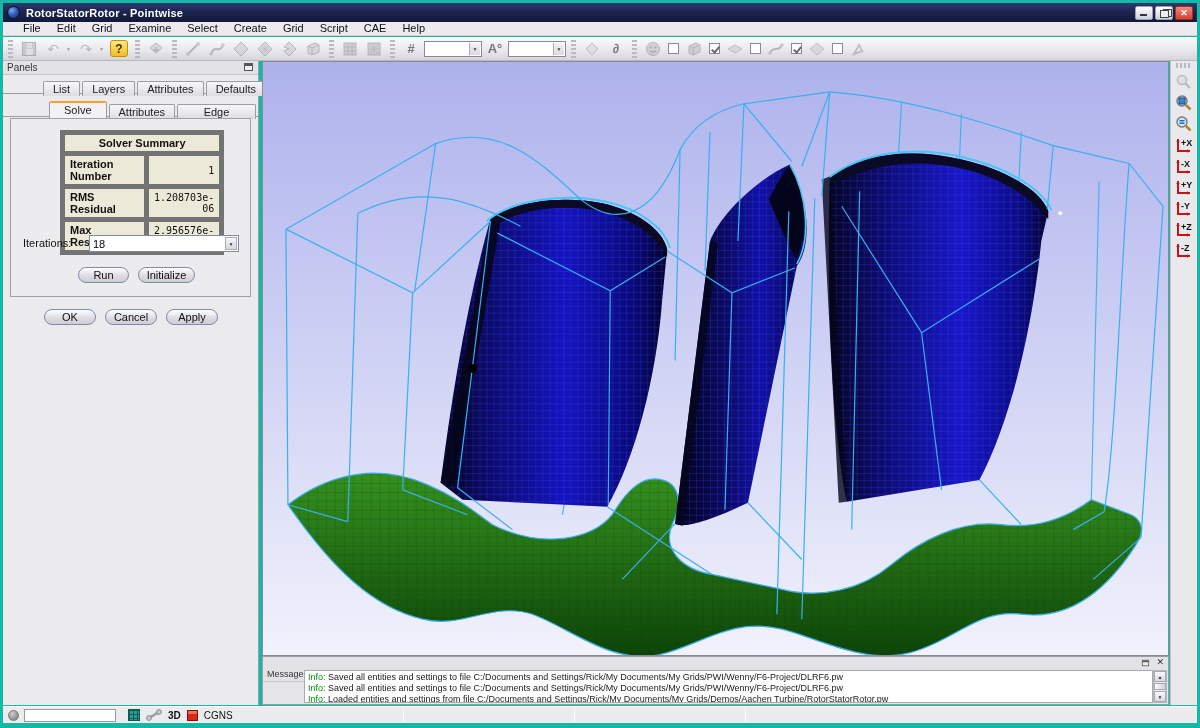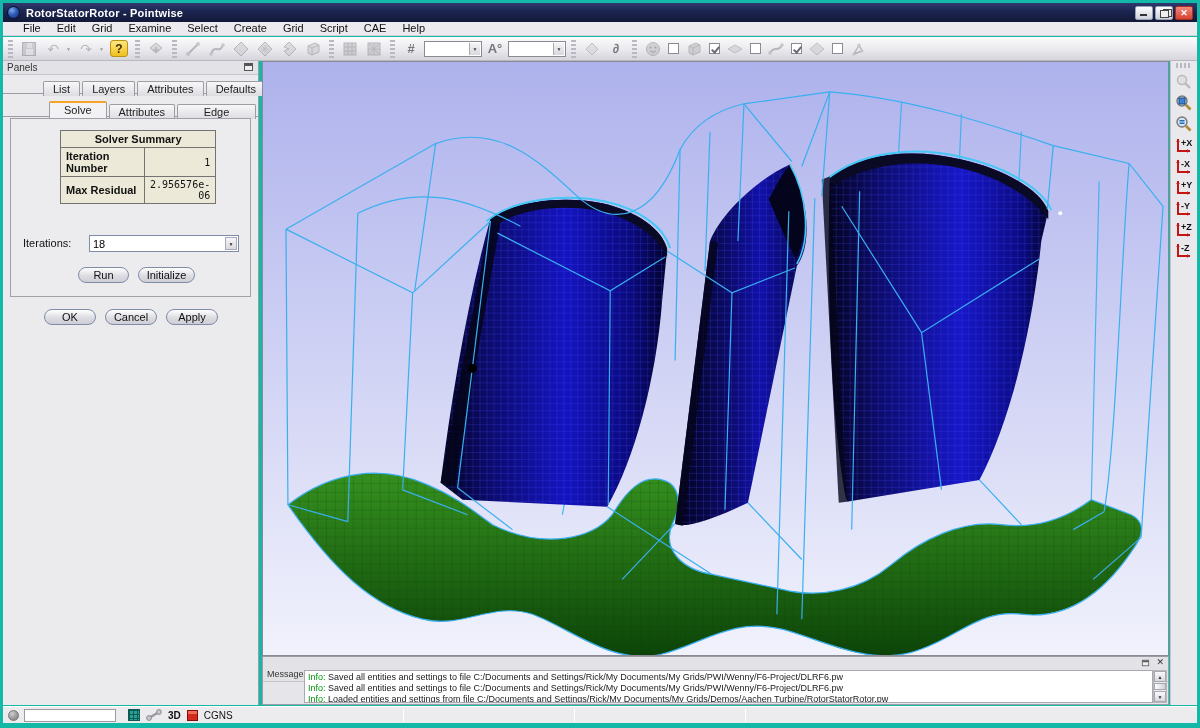--- a/index.html
+++ b/index.html
@@ -62,21 +62,21 @@
   .tab{height:15px;font-size:11px;color:#222;background:linear-gradient(180deg,#f7f7f8,#dddce1);
     border:1px solid #9c9ca4;border-bottom:none;border-radius:2px 2px 0 0;
     padding:1px 9px 0 9px;margin-right:2px;text-align:center;}
   .tab.active{height:18px;background:#f2f2f4;border-top:2px solid #f7a32a;font-size:11px;padding-top:1px;}
   #maintabs{top:17px;}
   #subtabs{top:40px;left:10px;}
   .tabrow-base{position:absolute;left:0;right:0;height:1px;background:#9c9ca4;}
   #groupbox{position:absolute;left:7px;top:57px;width:241px;height:179px;border:1px solid #a0a0a8;background:#ececef;}
   
   #solver-table{position:absolute;left:49px;top:11px;border:1px solid #8e8e82;border-collapse:collapse;background:#ece9d8;}
-  #solver-table td{border:1px solid #737373;font-size:11px;color:#111;padding:2px 5px;height:16px;}
+  #solver-table td{border:5px solid #737373;font-size:11px;color:#111;padding:2px 5px;height:16px;}
   #solver-table .hdr{font-weight:bold;text-align:center;}
   #solver-table .lbl{font-weight:bold;width:84px;}
   #solver-table .val{font-family:"DejaVu Sans Mono",monospace;font-size:10px;text-align:right;width:64px;}
   #iter-row{position:absolute;left:12px;top:116px;right:8px;height:16px;}
   #iter-label{position:absolute;left:0;top:2px;font-size:11px;color:#111;}
   #iter-combo{position:absolute;left:66px;top:0;width:150px;height:17px;background:#fff;border:1px solid #7f8ca5;}
   #iter-combo .value{position:absolute;left:3px;top:2px;font-size:11px;}
   #iter-combo .arrow{position:absolute;right:1px;top:1px;bottom:1px;width:12px;
     background:linear-gradient(180deg,#f6f6f8,#d8d8de);border:1px solid #aab;
     font-size:5px;color:#333;display:flex;align-items:center;justify-content:center;}
@@ -313,20 +313,24 @@
 
     <div id="groupbox">
       <table id="solver-table">
         <tbody>
             <tr>
               <td class="hdr" colspan="2">Solver Summary</td>
             </tr>
         <tr>
           <td class="lbl">Iteration Number</td>
           <td class="val">1</td>
+        </tr>
+        <tr>
+          <td class="lbl">RMS Residual</td>
+          <td class="val">1.208703e-06</td>
         </tr>
         <tr>
           <td class="lbl">Max Residual</td>
           <td class="val">2.956576e-06</td>
         </tr>
       </tbody>
         </table>
       <div id="iter-row">
         <span id="iter-label">Iterations:</span>
         <span id="iter-combo">

